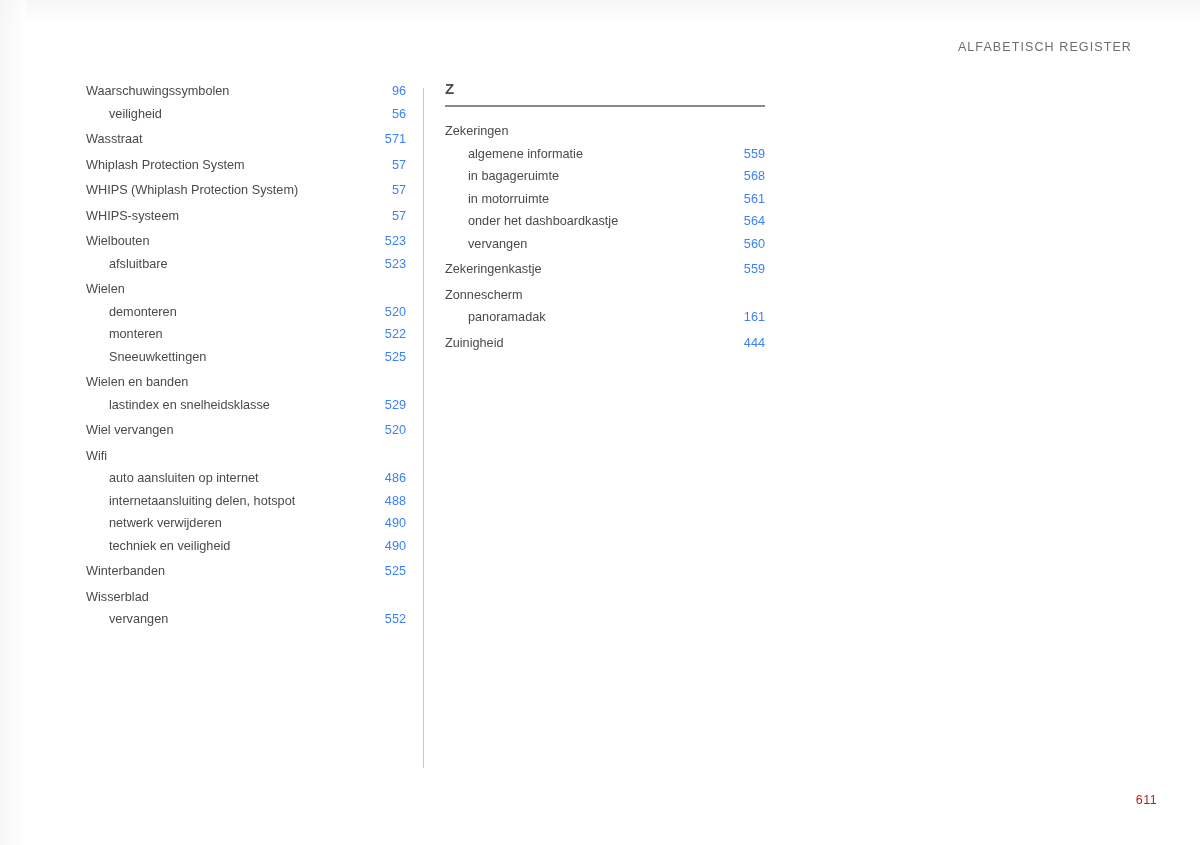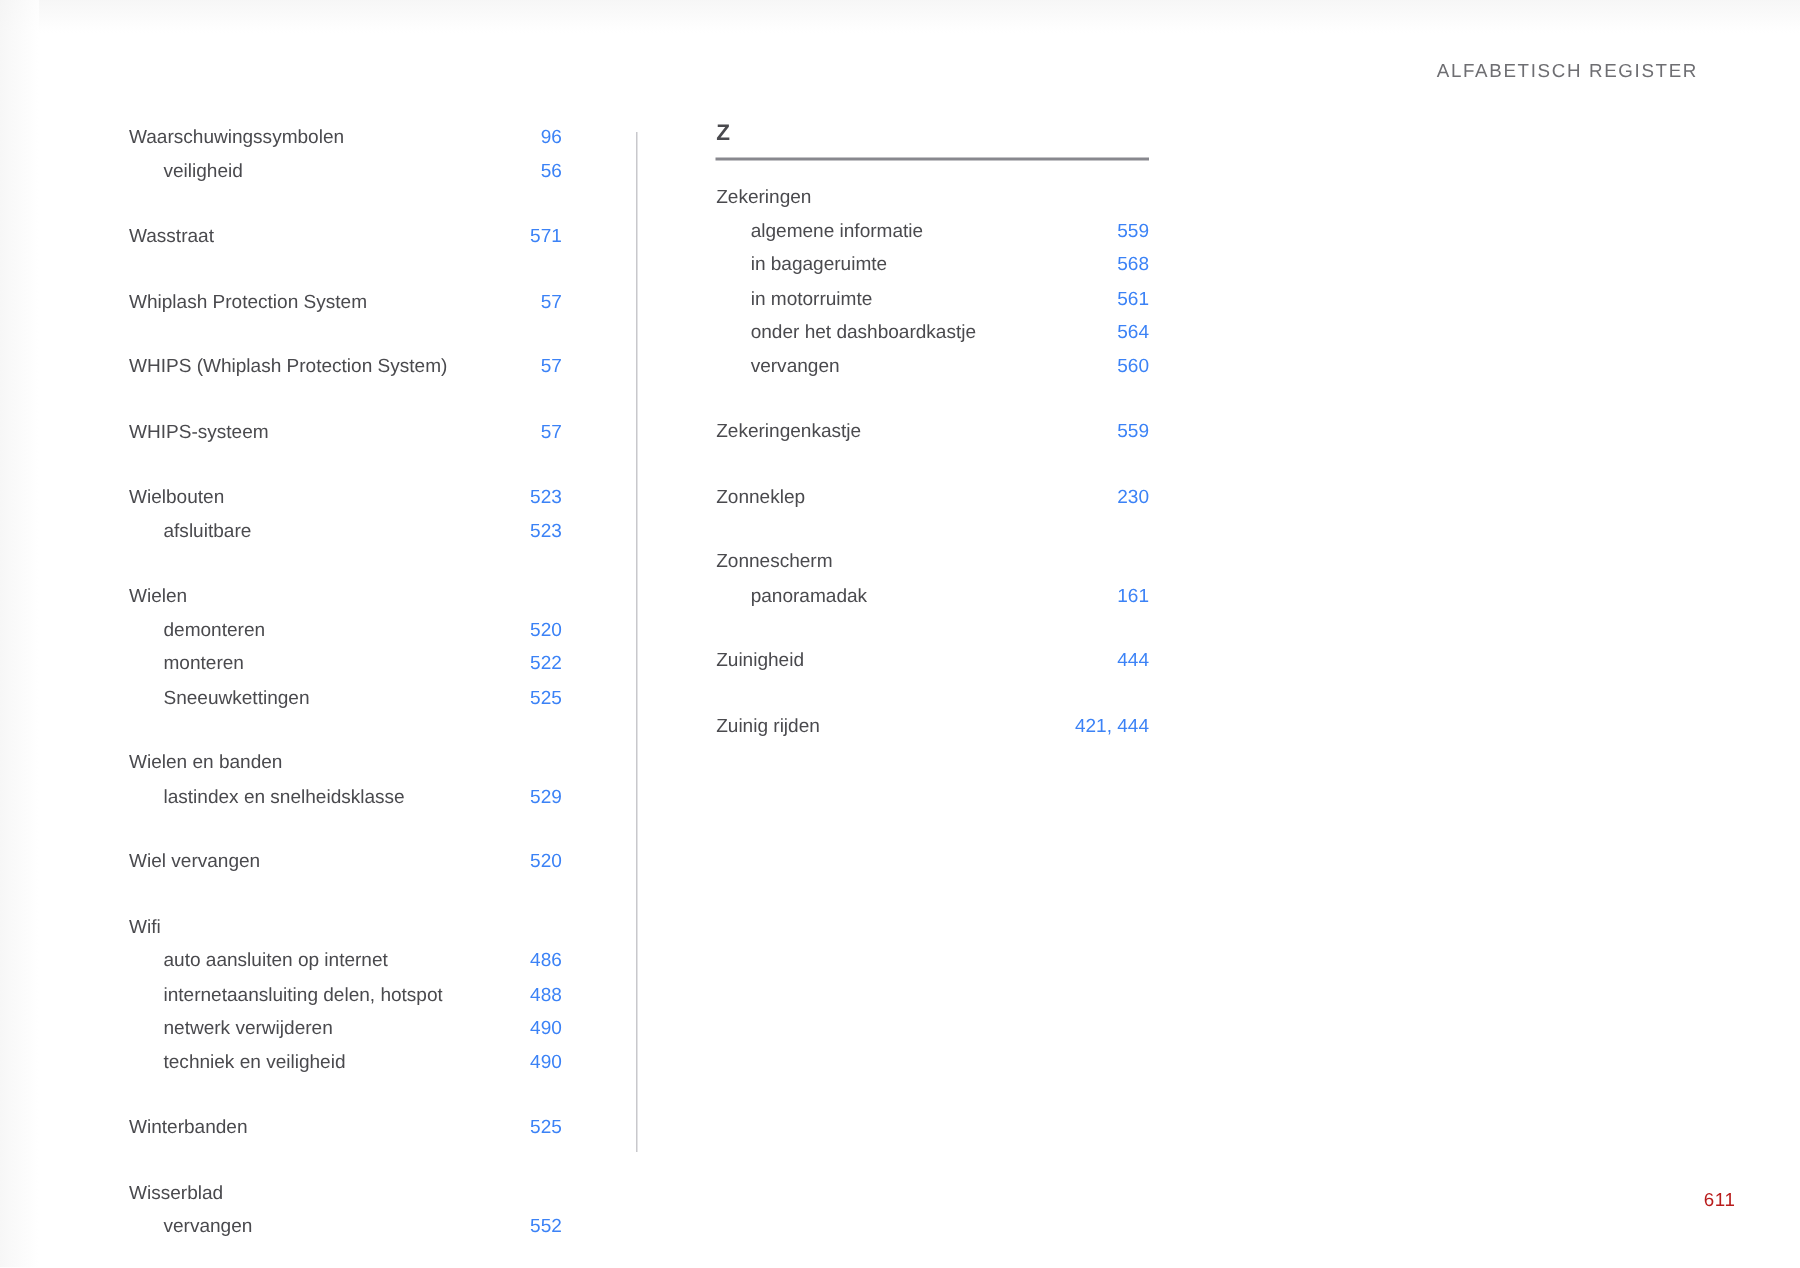--- a/index.html
+++ b/index.html
@@ -38,21 +38,20 @@
     color: #b91c1c;
     letter-spacing: 0.4px;
   }
   .columns {
     position: absolute;
     top: 80px;
     left: 86px;
     width: 680px;
     display: flex;
     flex-direction: row;
-    gap: 32px;
   }
   .column {
     width: 320px;
     position: relative;
   }
   .column.left {
     padding-right: 0;
   }
   .divider {
     width: 1px;
@@ -93,21 +92,21 @@
   .entry .filler {
     flex: 1 1 auto;
   }
   .entry .pageref {
     flex: 0 0 auto;
     text-align: right;
     padding-left: 6px;
     color: #3b82f6;
   }
   .entry.level-0 {
-    margin-top: 21px;
+    margin-top: 3px;
   }
   .entry.level-0:first-child {
     margin-top: 0;
   }
   .entry.level-1 .label {
     padding-left: 23px;
   }
   .entry.level-1 {
     margin-top: 0;
   }
@@ -296,42 +295,32 @@
             <span class="label">vervangen</span>
             <span class="filler"></span>
             <span class="pageref">560</span>
           </div>
           <div class="entry level-0">
             <span class="label">Zekeringenkastje</span>
             <span class="filler"></span>
             <span class="pageref">559</span>
           </div>
           <div class="entry level-0">
-            <span class="label">Zonneklep</span>
-            <span class="filler"></span>
-            <span class="pageref">230</span>
-          </div>
-          <div class="entry level-0">
             <span class="label">Zonnescherm</span>
             <span class="filler"></span>
             <span class="pageref"></span>
           </div>
           <div class="entry level-1">
             <span class="label">panoramadak</span>
             <span class="filler"></span>
             <span class="pageref">161</span>
           </div>
           <div class="entry level-0">
             <span class="label">Zuinigheid</span>
             <span class="filler"></span>
             <span class="pageref">444</span>
-          </div>
-          <div class="entry level-0">
-            <span class="label">Zuinig rijden</span>
-            <span class="filler"></span>
-            <span class="pageref">421, 444</span>
           </div>
         </div>
     </div>
   </div>
 
   <div class="page-number">611</div>
 </div>
 
 </body></html>

